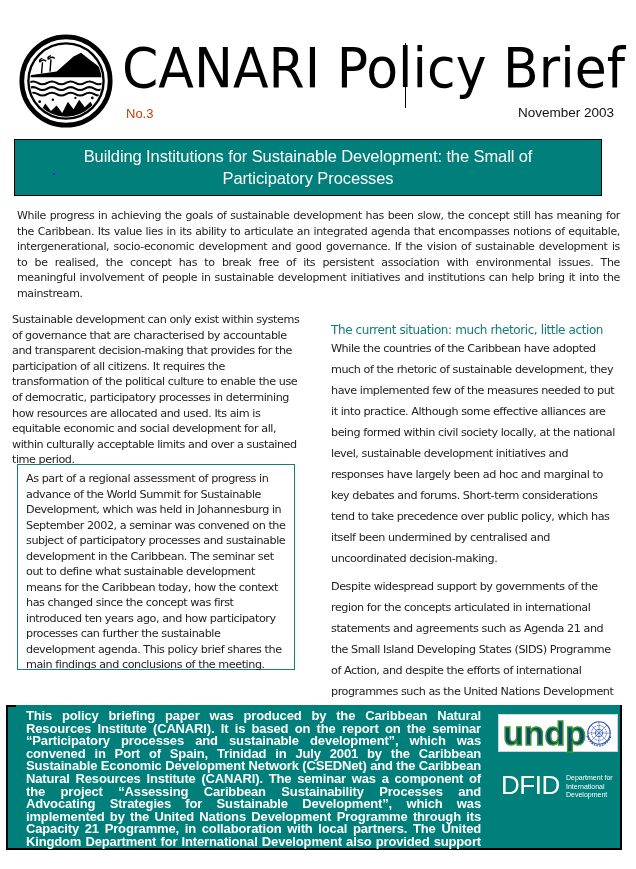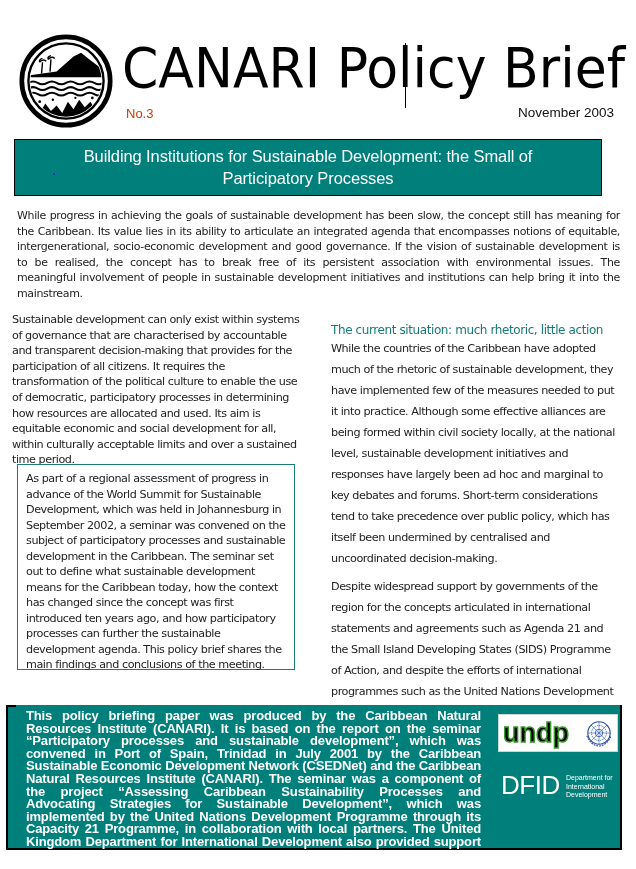--- a/index.html
+++ b/index.html
@@ -41,21 +41,21 @@
     .footer-band { position: absolute; left: 6px; top: 705px; width: 616px; height: 145px;
            background: #007f7b; border-left: 2px solid #000; border-right: 2px solid #000;
            border-bottom: 2px solid #000; box-sizing: border-box; }
     .footer-band .corner-top { position: absolute; left: -2px; top: 0; width: 10px; height: 2px; background:#000; }
     .footer-text { position: absolute; left: 18px; top: 5px; width: 455px; color: #fff;
            font-family: "Liberation Sans", sans-serif; font-weight: bold; font-size: 13px; line-height: 12.6px;
            text-align: justify; letter-spacing: -0.15px; }
     .undp-box { position: absolute; left: 490px; top: 9px; width: 118px; height: 36px; background: #ffffff;
            border: 1px solid #c8d8d6; }
     .undp-word { position: absolute; left: 4px; top: 3px; font-family: "Liberation Sans", sans-serif;
-           font-weight: bold; font-size: 27px; line-height: 30px; color: #000000;
+           font-weight: bold; font-size: 34px; line-height: 30px; color: #0c4a6e;
            -webkit-text-stroke: 1.4px #3a9a2a; letter-spacing: 0px; }
     .un-emblem { position: absolute; right: 4px; top: 4px; width: 28px; height: 28px; }
     .dfid { position: absolute; left: 493px; top: 65px; font-family: "Liberation Sans", sans-serif;
            font-weight: normal; font-size: 26px; color: #fff; letter-spacing: -0.5px; }
     .dfid-sub { position: absolute; left: 558px; top: 69px; width: 60px; font-family: "Liberation Sans", sans-serif;
            font-size: 7px; line-height: 8.5px; color: #fff; }
   </style>
 </head>
 <body>
 

